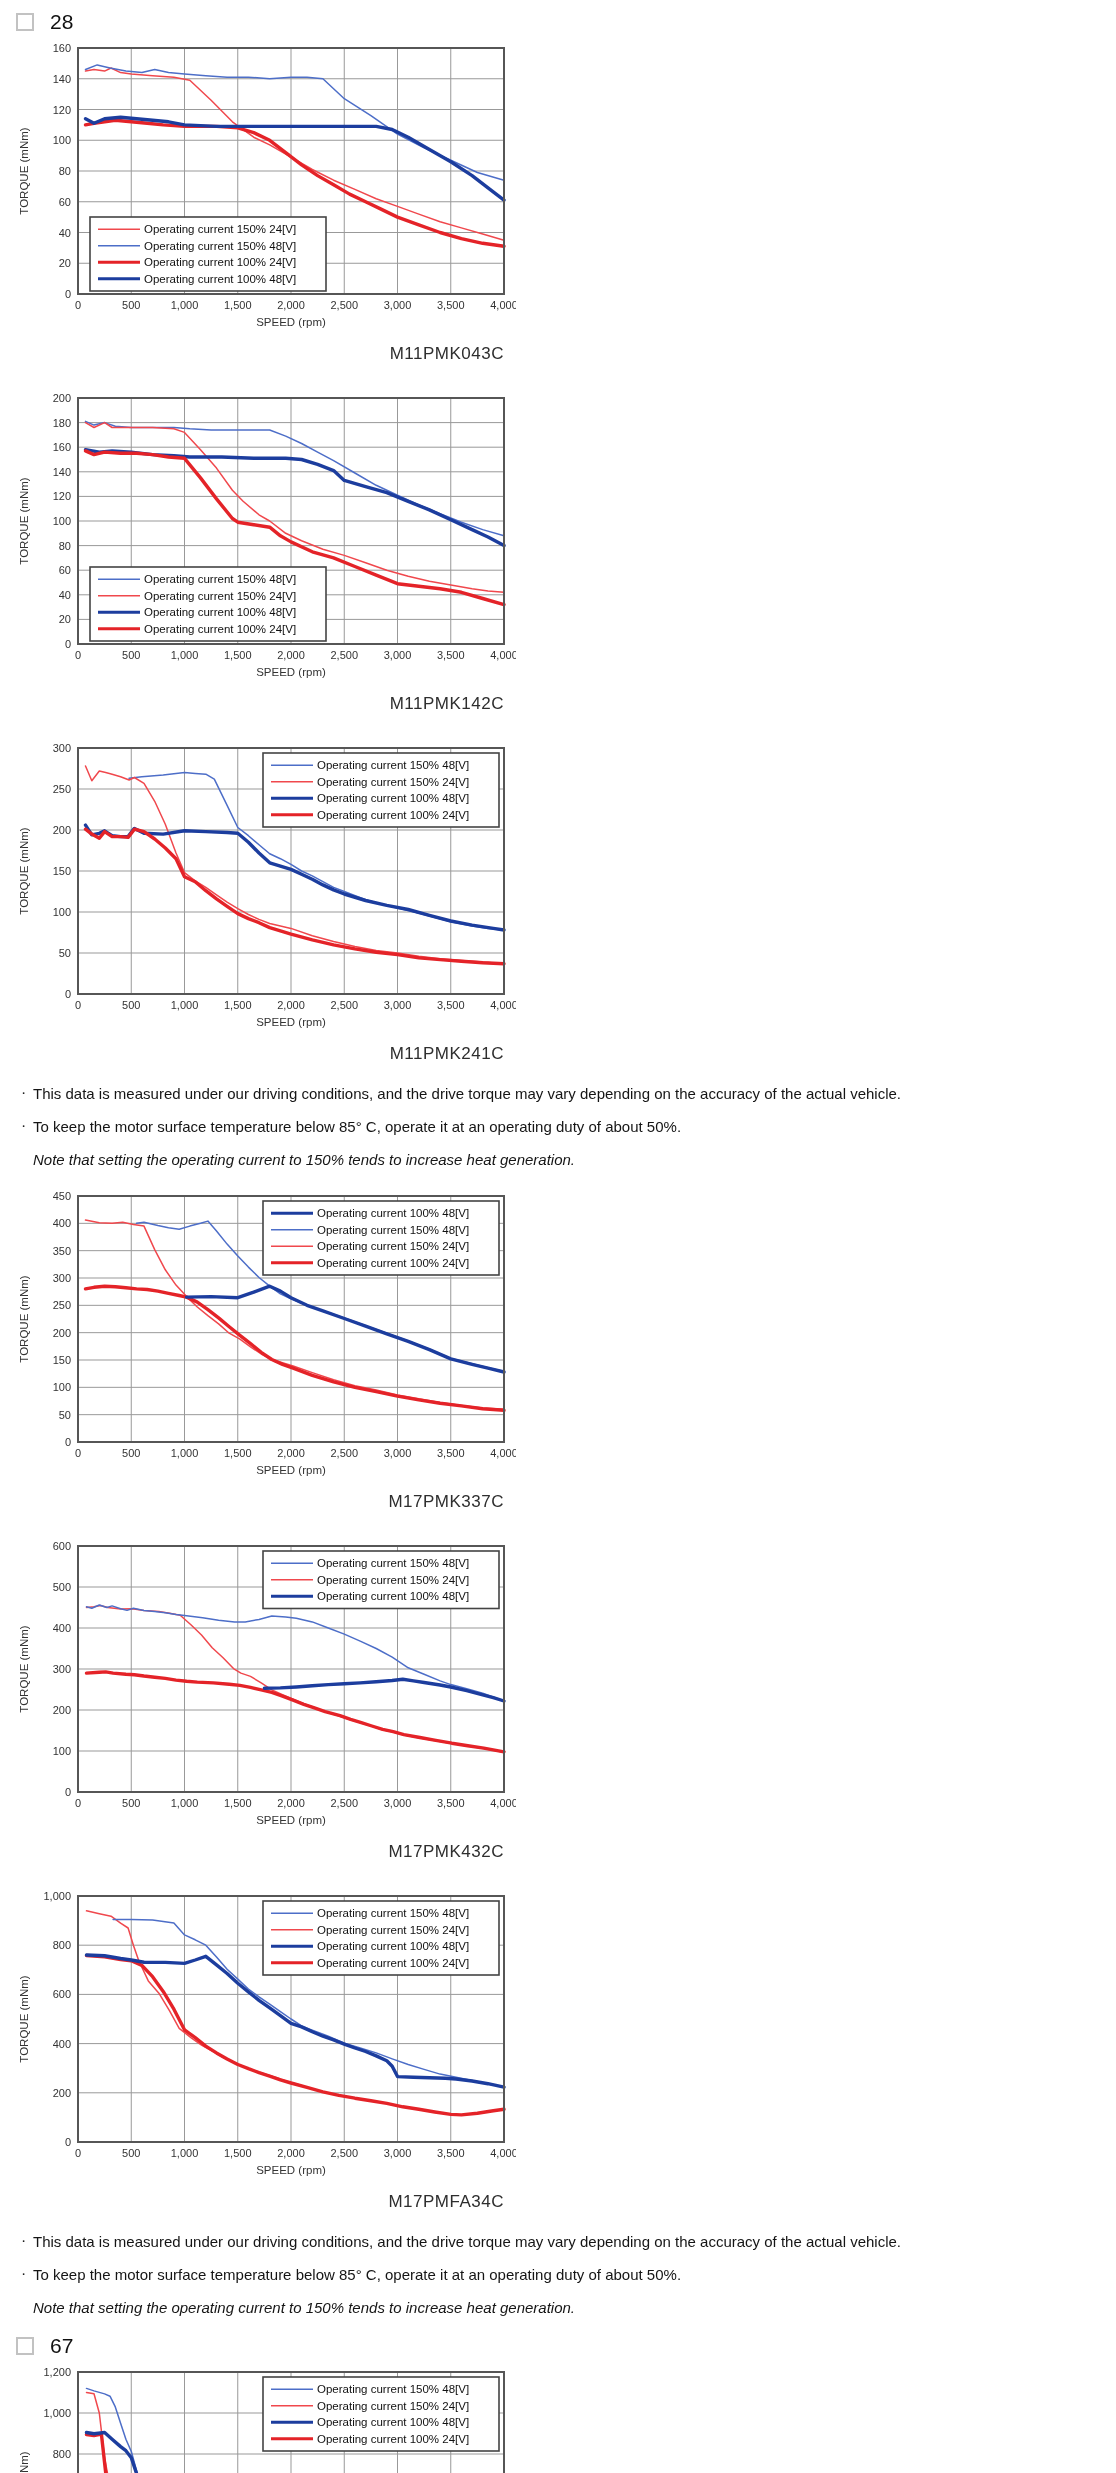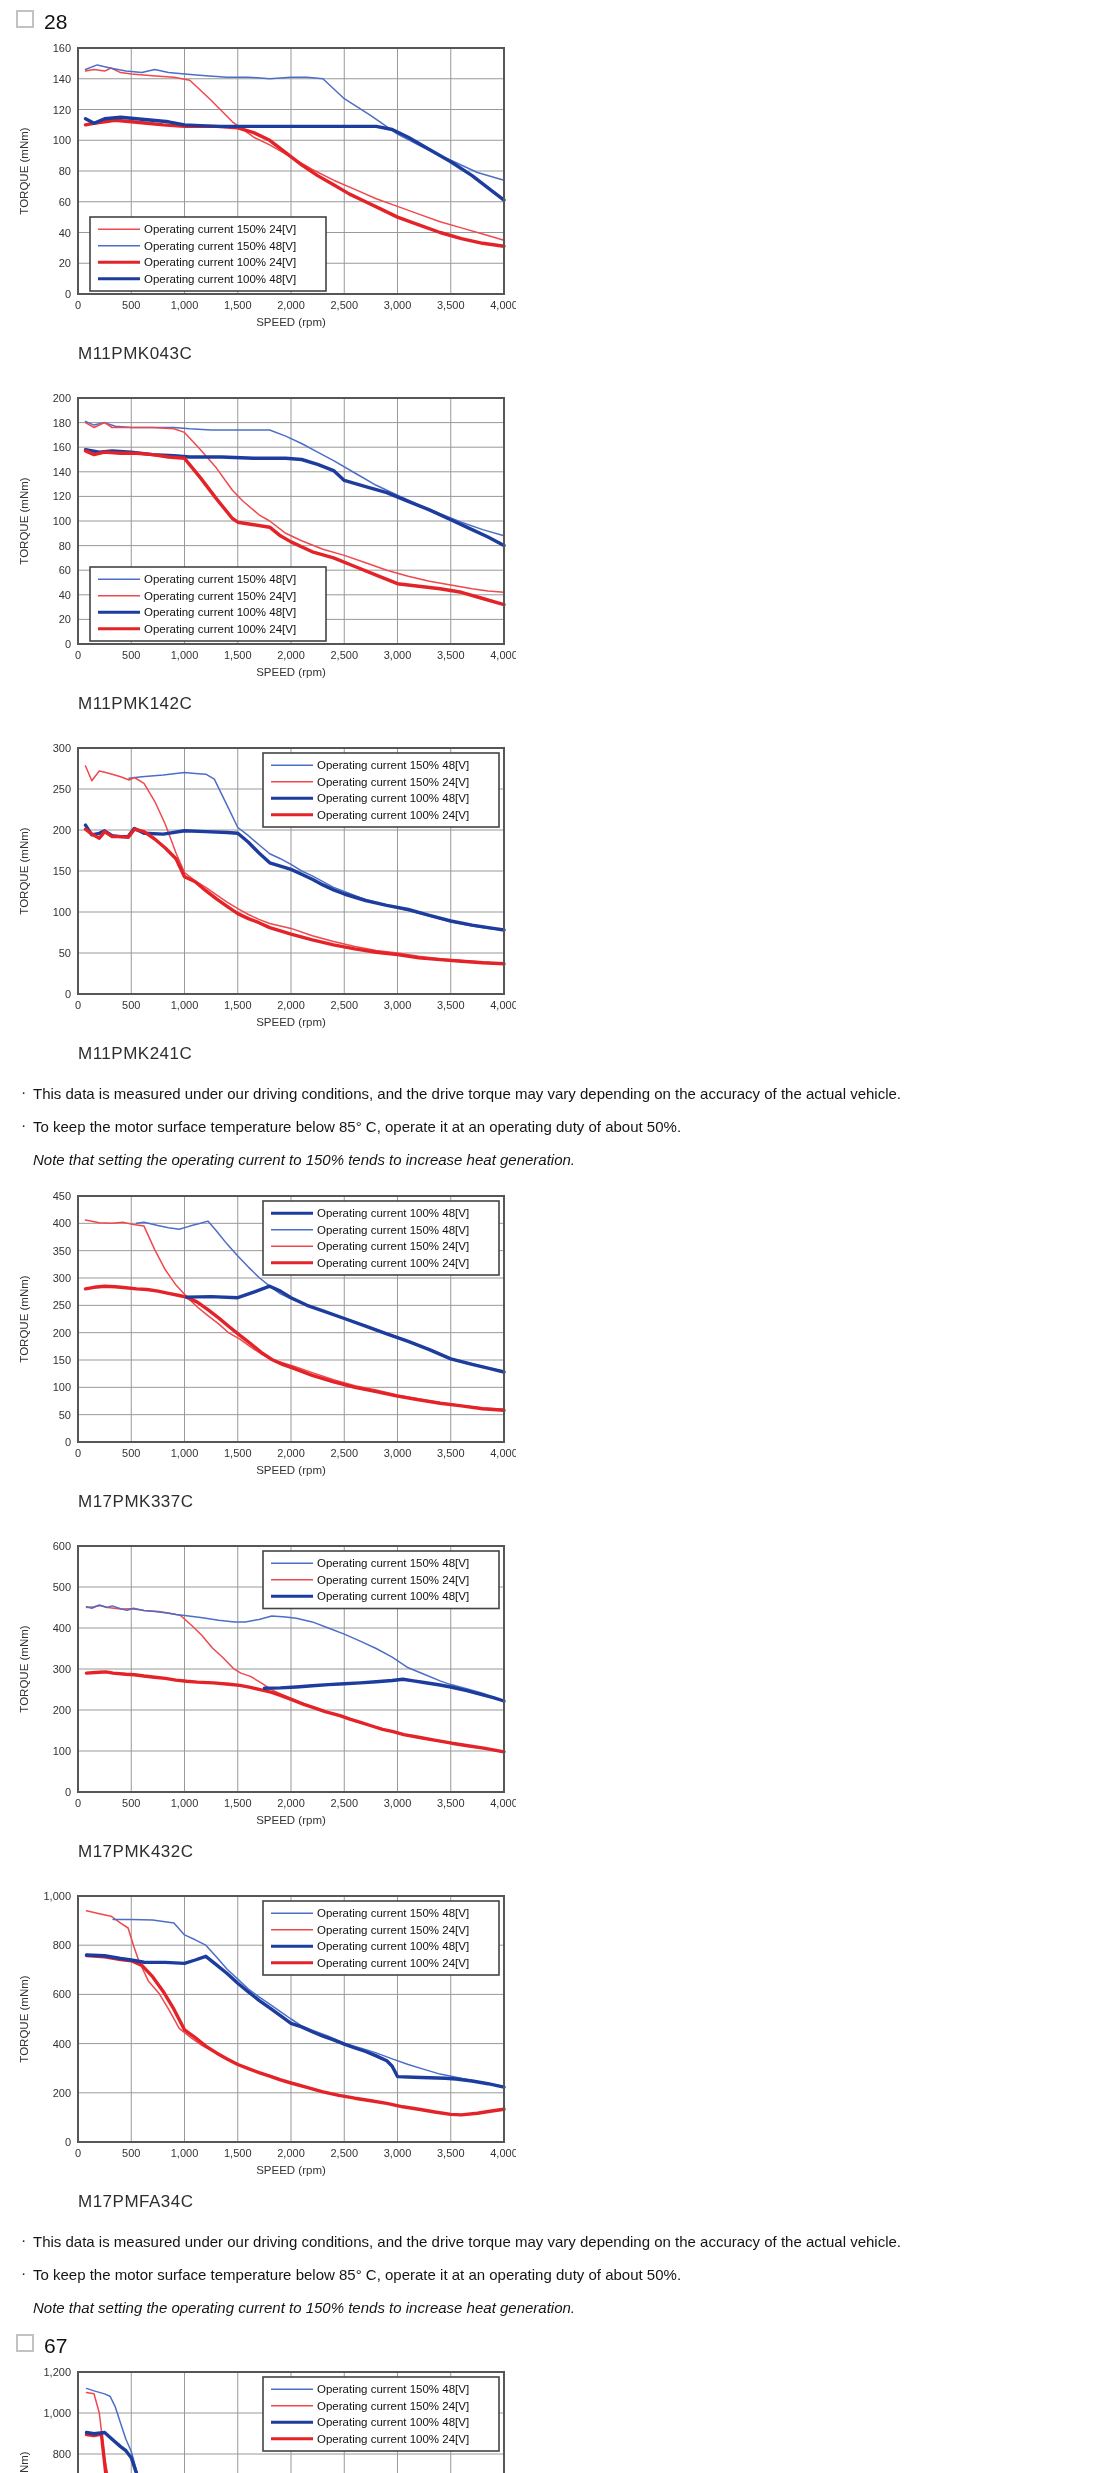--- a/index.html
+++ b/index.html
@@ -7,34 +7,34 @@
     width:1116px;
     min-height:2473px;
     font-family:"Liberation Sans","DejaVu Sans",sans-serif;
     color:#1a1a1a;
     padding:8px 0 6px 16px;
     box-sizing:border-box;
     position:relative;
   }
   .section{margin-bottom:10px;}
   .section-label{
-    display:flex;gap:8px;
+    display:flex;align-items:center;gap:14px;
     font-size:21px;color:#111;margin:2px 0 4px 0;
   }
   .section-square{
     width:14px;height:14px;border:2px solid #c2c2c2;background:#fff;
     display:inline-block;margin-right:2px;
   }
   .charts-grid{
     display:flex;flex-wrap:wrap;column-gap:116px;row-gap:24px;
     width:1100px;
   }
   .chart-block{width:502px;}
   .chart-title{
-    margin-top:2px;margin-left:62px;width:426px;text-align:left;
+    margin-top:2px;margin-left:62px;width:426px;text-align:right;
     font-size:17px;color:#2e2e2e;letter-spacing:0.5px;
   }
   .notes{margin:14px 0 10px 2px;}
   .note-line{
     font-size:15px;line-height:32px;color:#151515;
     display:flex;align-items:baseline;
   }
   .note-bullet{font-size:11px;margin-right:4px;position:relative;top:-2px;}
   .note-line.no-bullet{padding-left:15px;font-style:italic;}
   svg text{font-family:"Liberation Sans","DejaVu Sans",sans-serif;}

